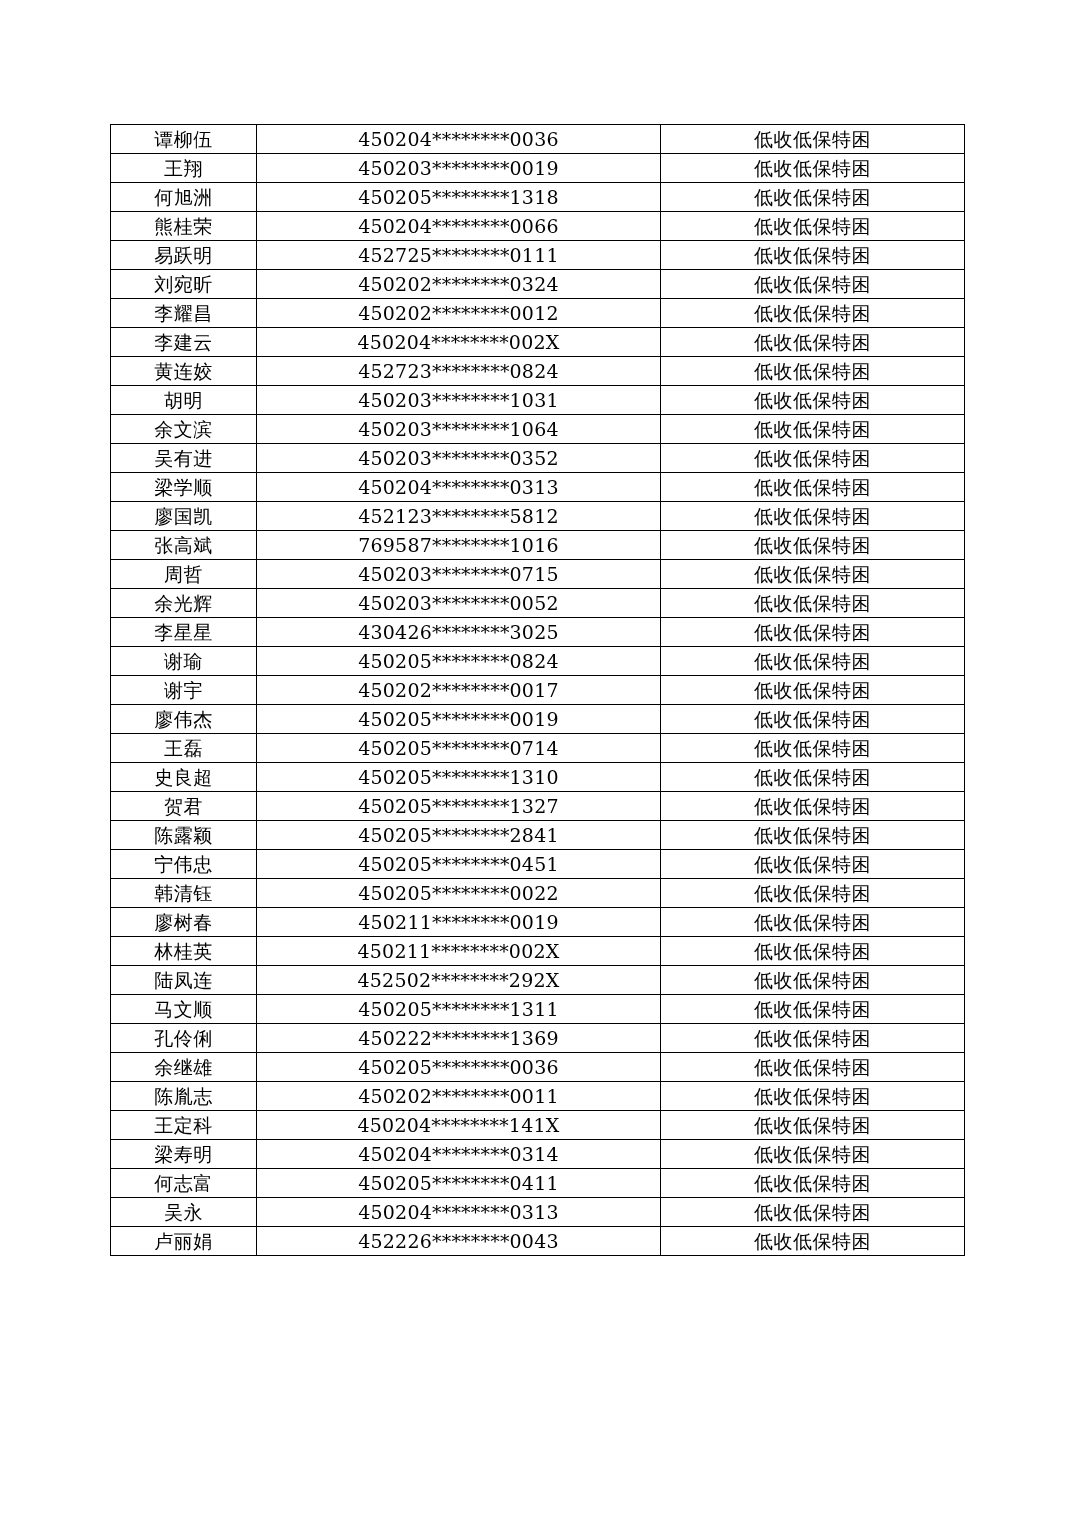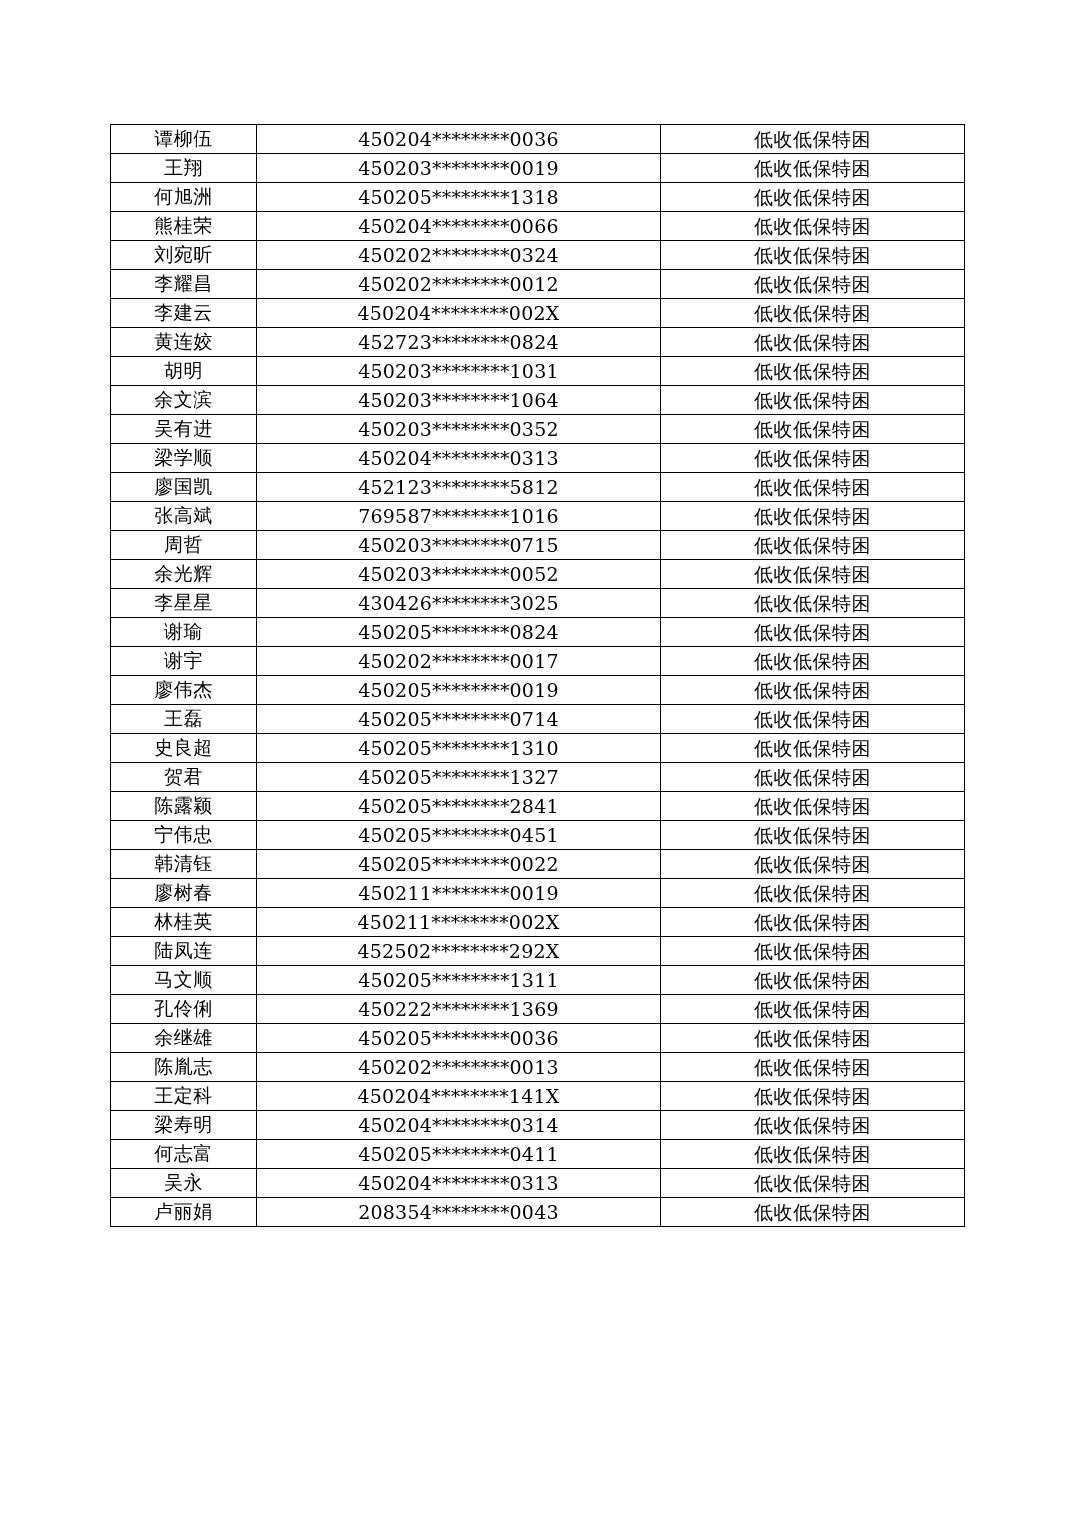--- a/index.html
+++ b/index.html
@@ -41,21 +41,20 @@
     white-space: nowrap;
     overflow: hidden;
   }
   col.c-name { width: 146px; }
   col.c-id   { width: 404px; }
   col.c-cat  { width: 304px; }
 
   td.name {
     font-size: 19.5px;
     letter-spacing: 0.5px;
-    font-family: Liberation Serif, serif;
   }
   td.idnum {
     font-size: 19px;
     letter-spacing: 0.2px;
   }
   td.cat {
     font-size: 19.5px;
     letter-spacing: 0.5px;
   }
 </style>
@@ -85,20 +84,25 @@
             <td class="name">何旭洲</td>
             <td class="idnum">450205********1318</td>
             <td class="cat">低收低保特困</td>
           </tr>
           <tr>
             <td class="name">熊桂荣</td>
             <td class="idnum">450204********0066</td>
             <td class="cat">低收低保特困</td>
           </tr>
           <tr>
+            <td class="name">易跃明</td>
+            <td class="idnum">452725********0111</td>
+            <td class="cat">低收低保特困</td>
+          </tr>
+          <tr>
             <td class="name">刘宛昕</td>
             <td class="idnum">450202********0324</td>
             <td class="cat">低收低保特困</td>
           </tr>
           <tr>
             <td class="name">李耀昌</td>
             <td class="idnum">450202********0012</td>
             <td class="cat">低收低保特困</td>
           </tr>
           <tr>
@@ -226,21 +230,21 @@
             <td class="idnum">450222********1369</td>
             <td class="cat">低收低保特困</td>
           </tr>
           <tr>
             <td class="name">余继雄</td>
             <td class="idnum">450205********0036</td>
             <td class="cat">低收低保特困</td>
           </tr>
           <tr>
             <td class="name">陈胤志</td>
-            <td class="idnum">450202********0013</td>
+            <td class="idnum">450202********0011</td>
             <td class="cat">低收低保特困</td>
           </tr>
           <tr>
             <td class="name">王定科</td>
             <td class="idnum">450204********141X</td>
             <td class="cat">低收低保特困</td>
           </tr>
           <tr>
             <td class="name">梁寿明</td>
             <td class="idnum">450204********0314</td>
@@ -251,19 +255,19 @@
             <td class="idnum">450205********0411</td>
             <td class="cat">低收低保特困</td>
           </tr>
           <tr>
             <td class="name">吴永</td>
             <td class="idnum">450204********0313</td>
             <td class="cat">低收低保特困</td>
           </tr>
           <tr>
             <td class="name">卢丽娟</td>
-            <td class="idnum">208354********0043</td>
+            <td class="idnum">452226********0043</td>
             <td class="cat">低收低保特困</td>
           </tr>
         </tbody>
     </table>
   </div>
 </div>
 
 </body></html>

